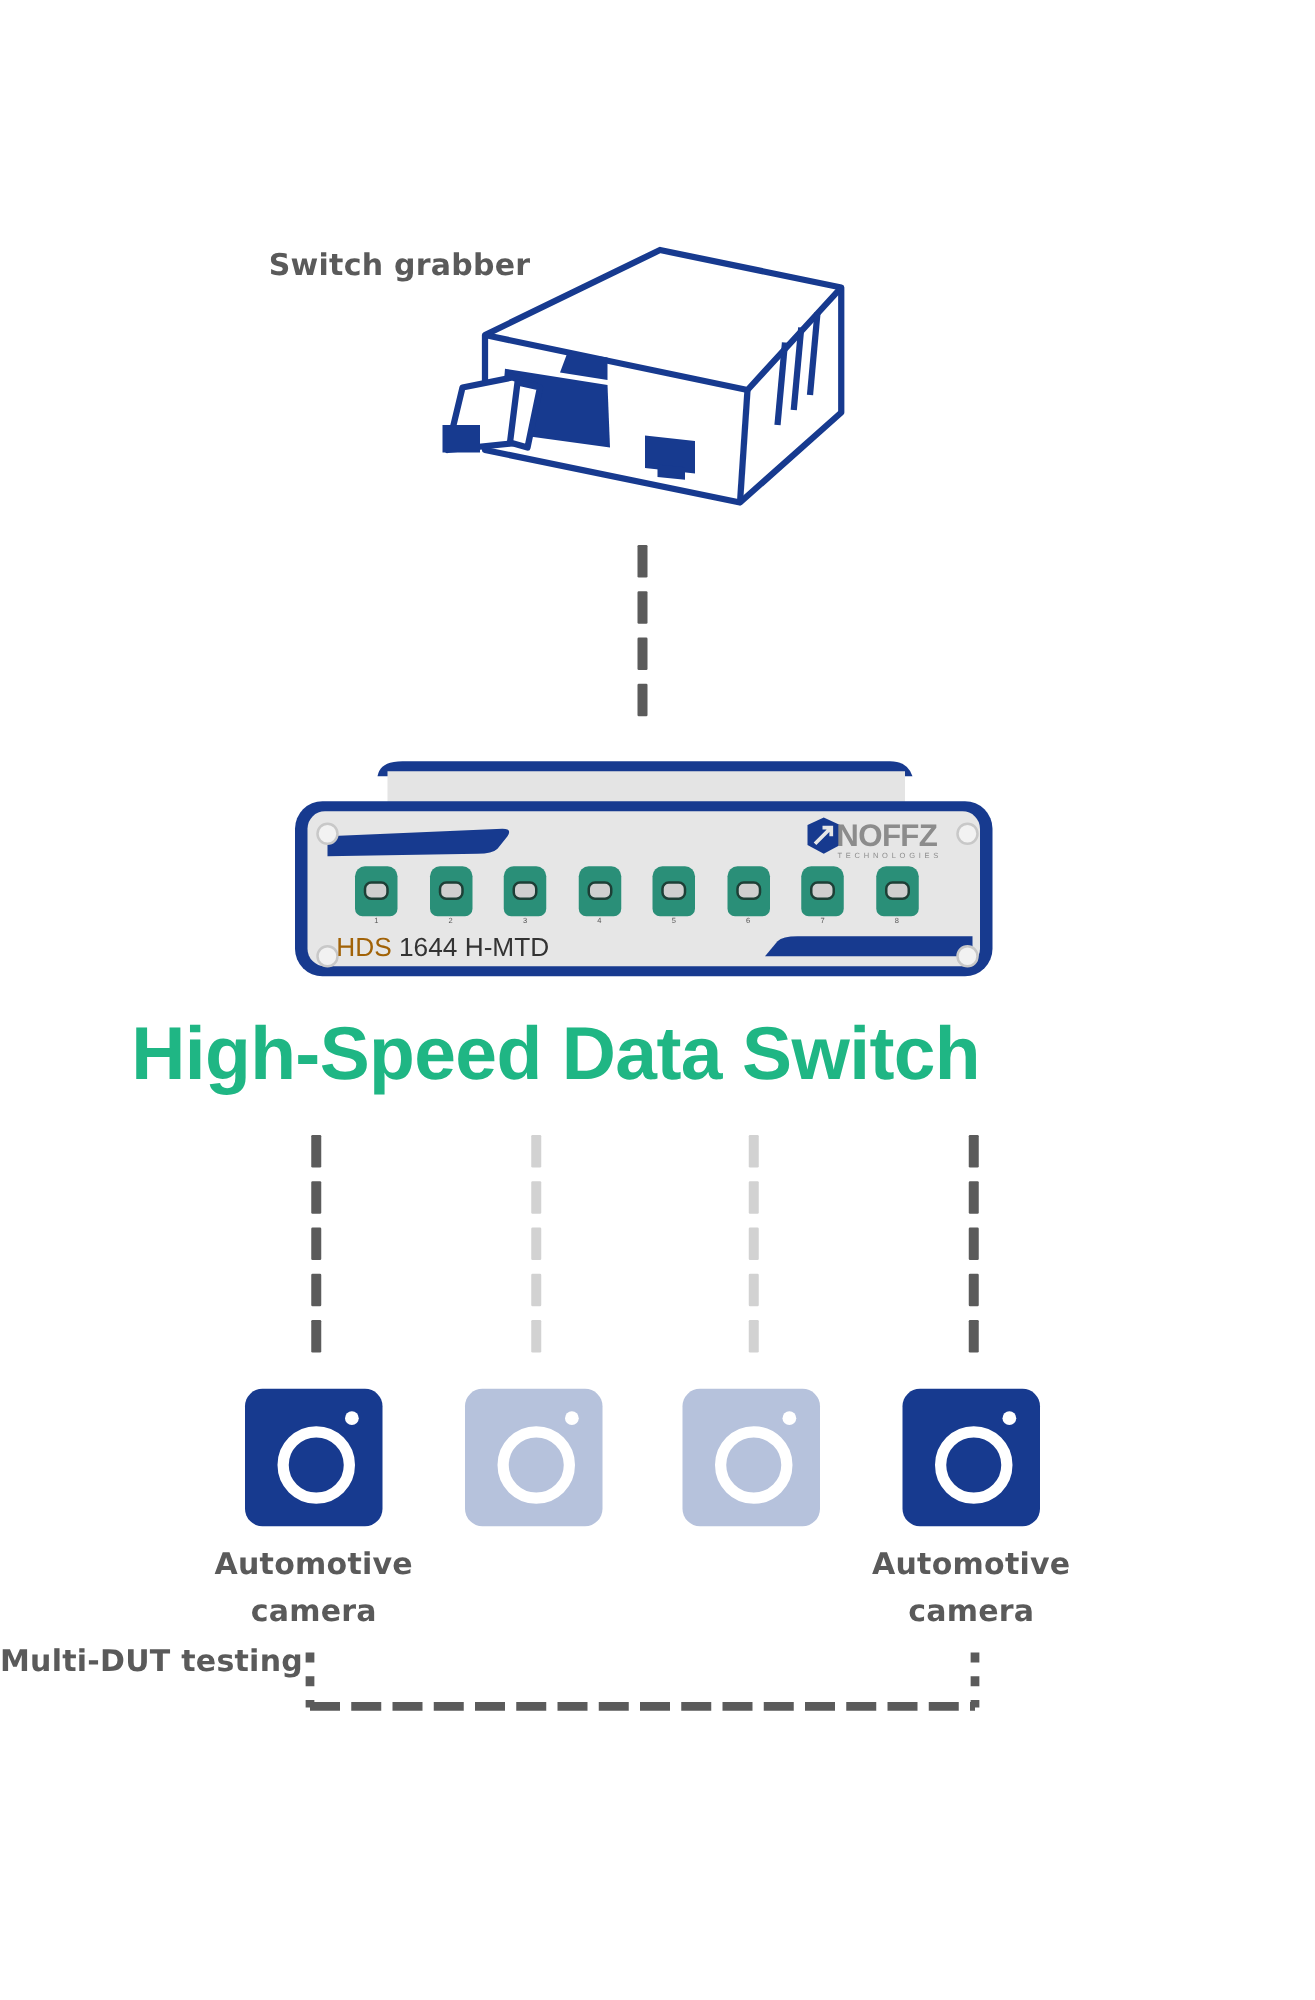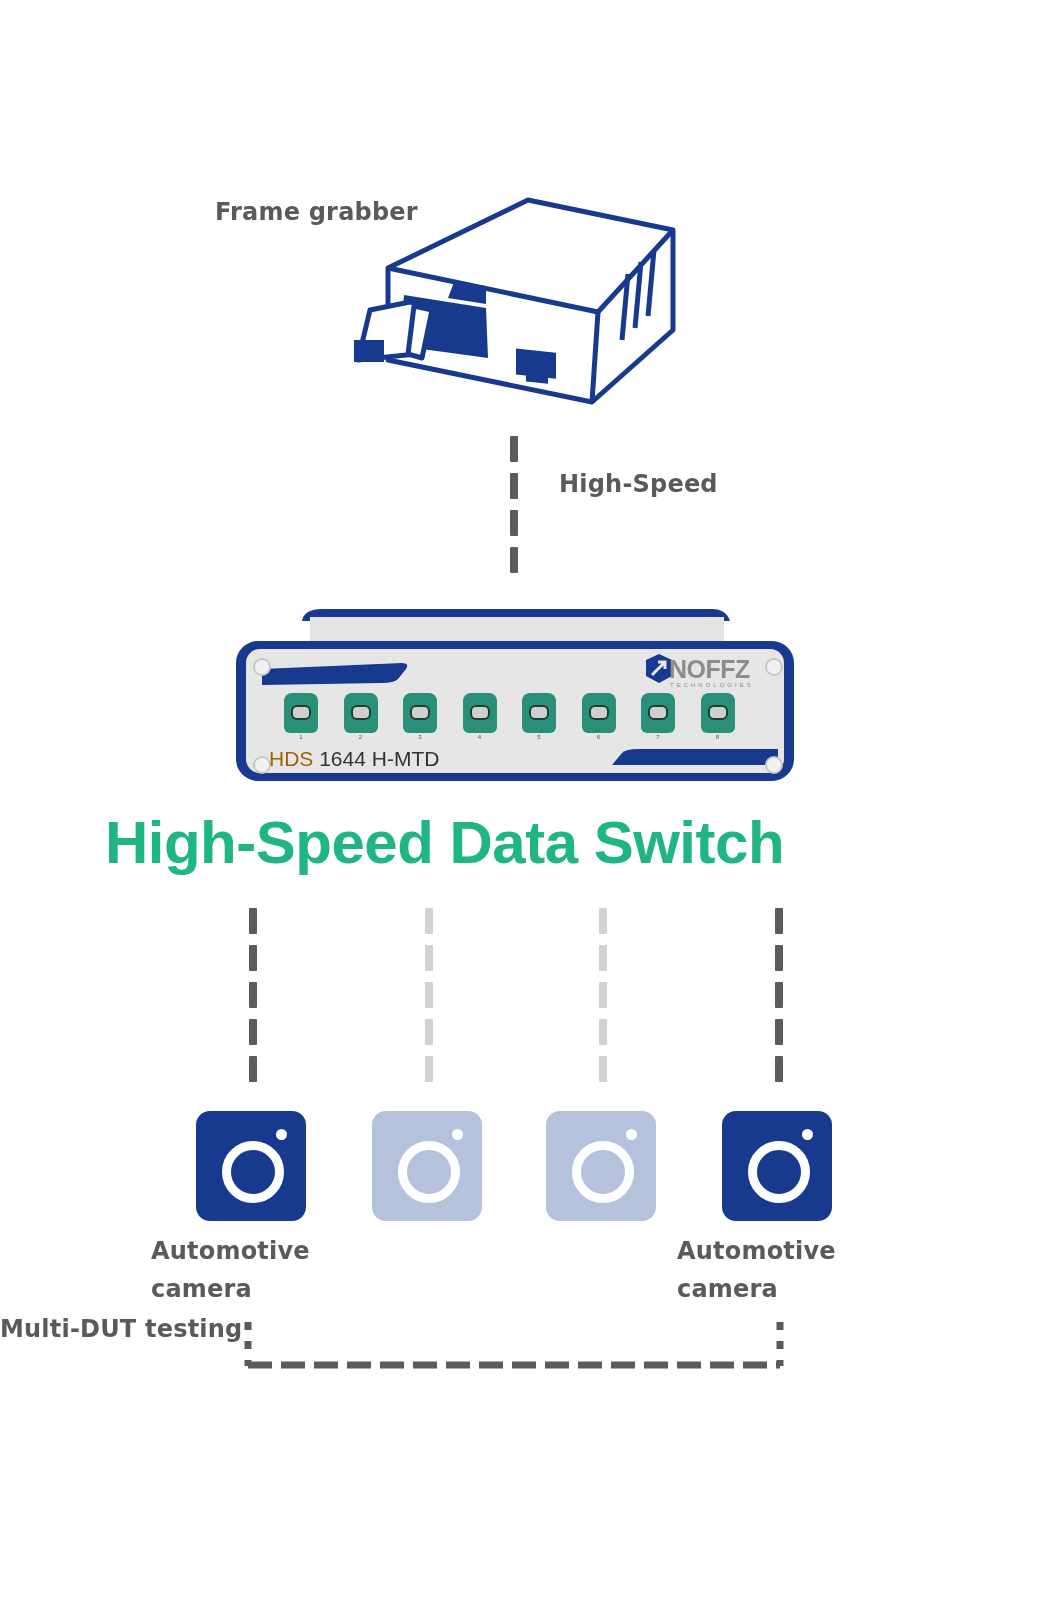--- a/index.html
+++ b/index.html
@@ -15,27 +15,27 @@
   .dash-v { width: 8px; }
   .dash-v span { display: block; width: 8px; height: 26px; margin-bottom: 11px; border-radius: 1px; }
   .dark span { background: #5b5b5b; }
   .light span { background: #d2d2d2; }
   .cam { width: 110px; height: 110px; border-radius: 14px; }
   .cam.active { background: #173a8f; }
   .cam.inactive { background: #b6c2dc; }
   .cam .ring { position: absolute; left: 26px; top: 30px; width: 44px; height: 44px;
                border: 9px solid #fff; border-radius: 50%; }
   .cam .dot { position: absolute; left: 80px; top: 18px; width: 11px; height: 11px; background: #fff; border-radius: 50%; }
-  .cam-label { width: 200px; text-align: left; line-height: 38px; }
+  .cam-label { width: 200px; text-align: center; line-height: 38px; }
   .multi-label { left: 0; width: 1052px; top: 1315px; }
 </style>
 </head>
 <body>
 
-<div class="abs label frame-label">Frame grabber</div>
+<div class="abs label frame-label">Switch grabber</div>
 <svg class="abs" style="left:340px;top:190px" width="350" height="220" viewBox="0 0 350 220">
   <g fill="none" stroke="#173a8f" stroke-width="5" stroke-linejoin="round">
     <polygon points="48,78 188,10 333,40 333,140 252,212 48,170" fill="#fff"></polygon>
     <polyline points="48,78 258,122 333,40"></polyline>
     <line x1="258" y1="122" x2="252" y2="212"></line>
     <line x1="288" y1="84" x2="282" y2="150"></line>
     <line x1="301" y1="72" x2="295" y2="138"></line>
     <line x1="314" y1="60" x2="308" y2="126"></line>
   </g>
   <g fill="#173a8f">
@@ -51,21 +51,20 @@
   <rect x="14" y="150" width="30" height="22" fill="#173a8f"></rect>
 </svg>
 
 <div class="abs dash-v dark" style="left:510px;top:436px">
   <span></span>
   <span></span>
   <span></span>
   <span></span>
 </div>
 <div class="abs label hs-label">
-  <div>High-Speed</div>
 </div>
 
 <div class="abs" style="left:232px;top:605px;width:566px;height:178px">
   <svg width="566" height="178" viewBox="0 0 566 178" style="position:absolute;left:0;top:0">
     <path d="M70,16 Q72,4 90,4 L480,4 Q494,4 498,16 Z" fill="#173a8f"></path>
     <rect x="78" y="12" width="414" height="30" fill="#e4e4e4"></rect>
     <rect x="4" y="36" width="558" height="140" rx="22" fill="#173a8f"></rect>
     <rect x="14" y="44" width="538" height="124" rx="14" fill="#e6e6e6"></rect>
     <path d="M30,64 L170,58 Q178,58 174,64 L166,74 Q162,78 150,78 L30,80 Z" fill="#173a8f"></path>
     <path d="M380,160 L390,148 Q394,144 406,144 L546,144 L546,160 Z" fill="#173a8f"></path>

